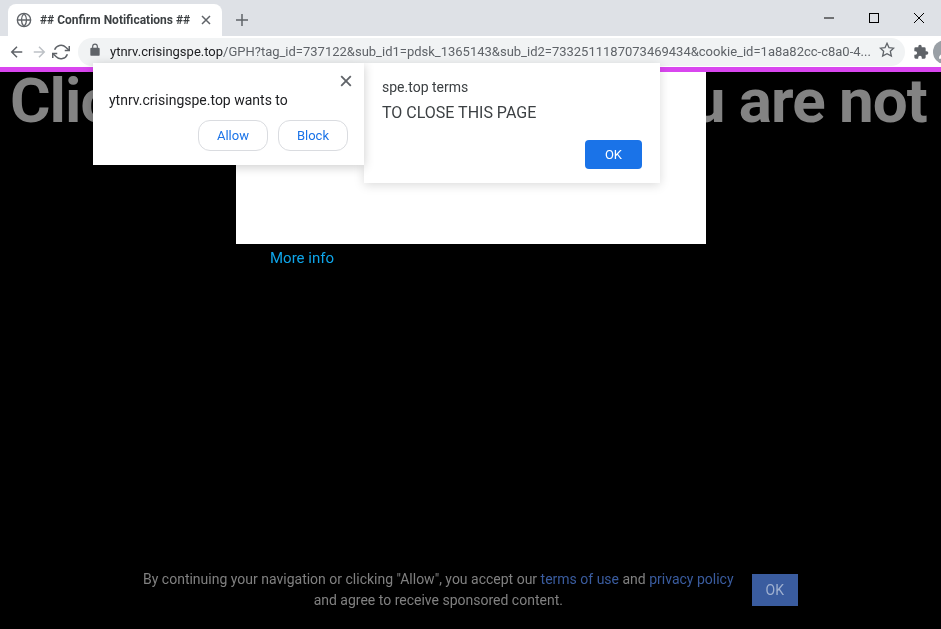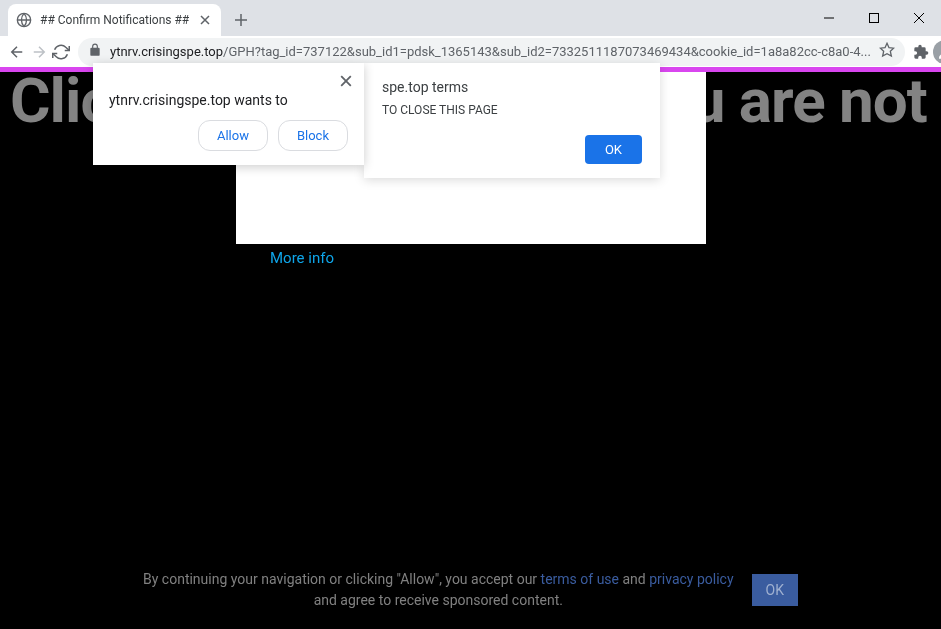--- a/index.html
+++ b/index.html
@@ -1,20 +1,20 @@
 <!DOCTYPE html>
 <html><head>
   <meta charset="utf-8">
   <style>
     * { margin: 0; padding: 0; box-sizing: border-box; font-family: -apple-system, BlinkMacSystemFont, "Segoe UI", Roboto, sans-serif; }
     body { width: 941px; height: 629px; overflow: hidden; background: #fff; position: relative; }
     
     
     .titlebar { height: 36px; background: #dee1e6; display: flex; align-items: flex-end; padding-left: 8px; }
-    .tab { background: #fff; height: 32px; display: flex; align-items: center; padding: 16px 8px; border-radius: 8px 8px 0 0; min-width: 200px; gap: 8px; }
+    .tab { background: #fff; height: 32px; display: flex; align-items: center; padding: 16px 8px; border-radius: 8px 8px 0 0; min-width: 200px; gap: 8px; font-weight: bold; }
     .tab-favicon { width: 16px; height: 16px; color: #5f6368; }
     .tab-title { font-size: 12px; color: #3c4043; flex: 1; white-space: nowrap; overflow: hidden; }
     .tab-close { width: 16px; height: 16px; color: #5f6368; display: flex; align-items: center; justify-content: center; cursor: pointer; }
     .newtab { width: 28px; height: 28px; display: flex; align-items: center; justify-content: center; color: #5f6368; cursor: pointer; margin-left: 6px; margin-bottom: 2px; }
     .win-controls { margin-left: auto; display: flex; height: 36px; }
     .win-btn { width: 45px; display: flex; align-items: center; justify-content: center; color: #000; cursor: pointer; }
     
     
     .toolbar { height: 36px; background: #fff; display: flex; align-items: center; padding: 0 8px; gap: 4px; border-bottom: 5px solid #d946ef; }
     .nav-btn { width: 28px; height: 28px; display: flex; align-items: center; justify-content: center; color: #5f6368; border-radius: 50%; cursor: pointer; }
@@ -39,21 +39,21 @@
     .perm-title { font-size: 14px; color: #202124; margin-bottom: 12px; }
     .perm-row { display: flex; align-items: center; gap: 12px; margin-bottom: 18px; }
     .perm-bell { color: #5f6368; }
     .perm-label { font-size: 13px; color: #3c4043; }
     .perm-buttons { display: flex; justify-content: flex-end; gap: 10px; }
     .perm-btn { padding: 7px 18px; border: 1px solid #dadce0; background: #fff; color: #1a73e8; font-size: 13px; border-radius: 12px; cursor: pointer; }
     
     
     .alert-dialog { position: absolute; top: 63px; left: 364px; width: 296px; background: #fff; box-shadow: 0 2px 10px rgba(0,0,0,0.15); z-index: 10; padding: 16px 18px 14px 18px; }
     .alert-title { font-size: 14px; color: #3c4043; margin-bottom: 8px; }
-    .alert-text { font-size: 12px; color: #3c4043; margin-bottom: 18px; }
+    .alert-text { font-size: 16px; color: #3c4043; margin-bottom: 18px; }
     .alert-buttons { display: flex; justify-content: flex-end; }
     .alert-ok { padding: 7px 20px; background: #1a73e8; color: #fff; font-size: 13px; border: none; border-radius: 4px; cursor: pointer; }
     
     
     .consent { position: absolute; bottom: 18px; left: 0; right: 0; display: flex; align-items: center; justify-content: center; gap: 18px; }
     .consent-text { color: #808080; font-size: 14px; text-align: center; line-height: 1.5; }
     .consent-link { color: #3a5c9f; cursor: pointer; }
     .consent-ok { padding: 8px 14px; background: #3a5c9f; color: #9fb0d0; font-size: 14px; border: none; cursor: pointer; }
   </style>
 </head>

